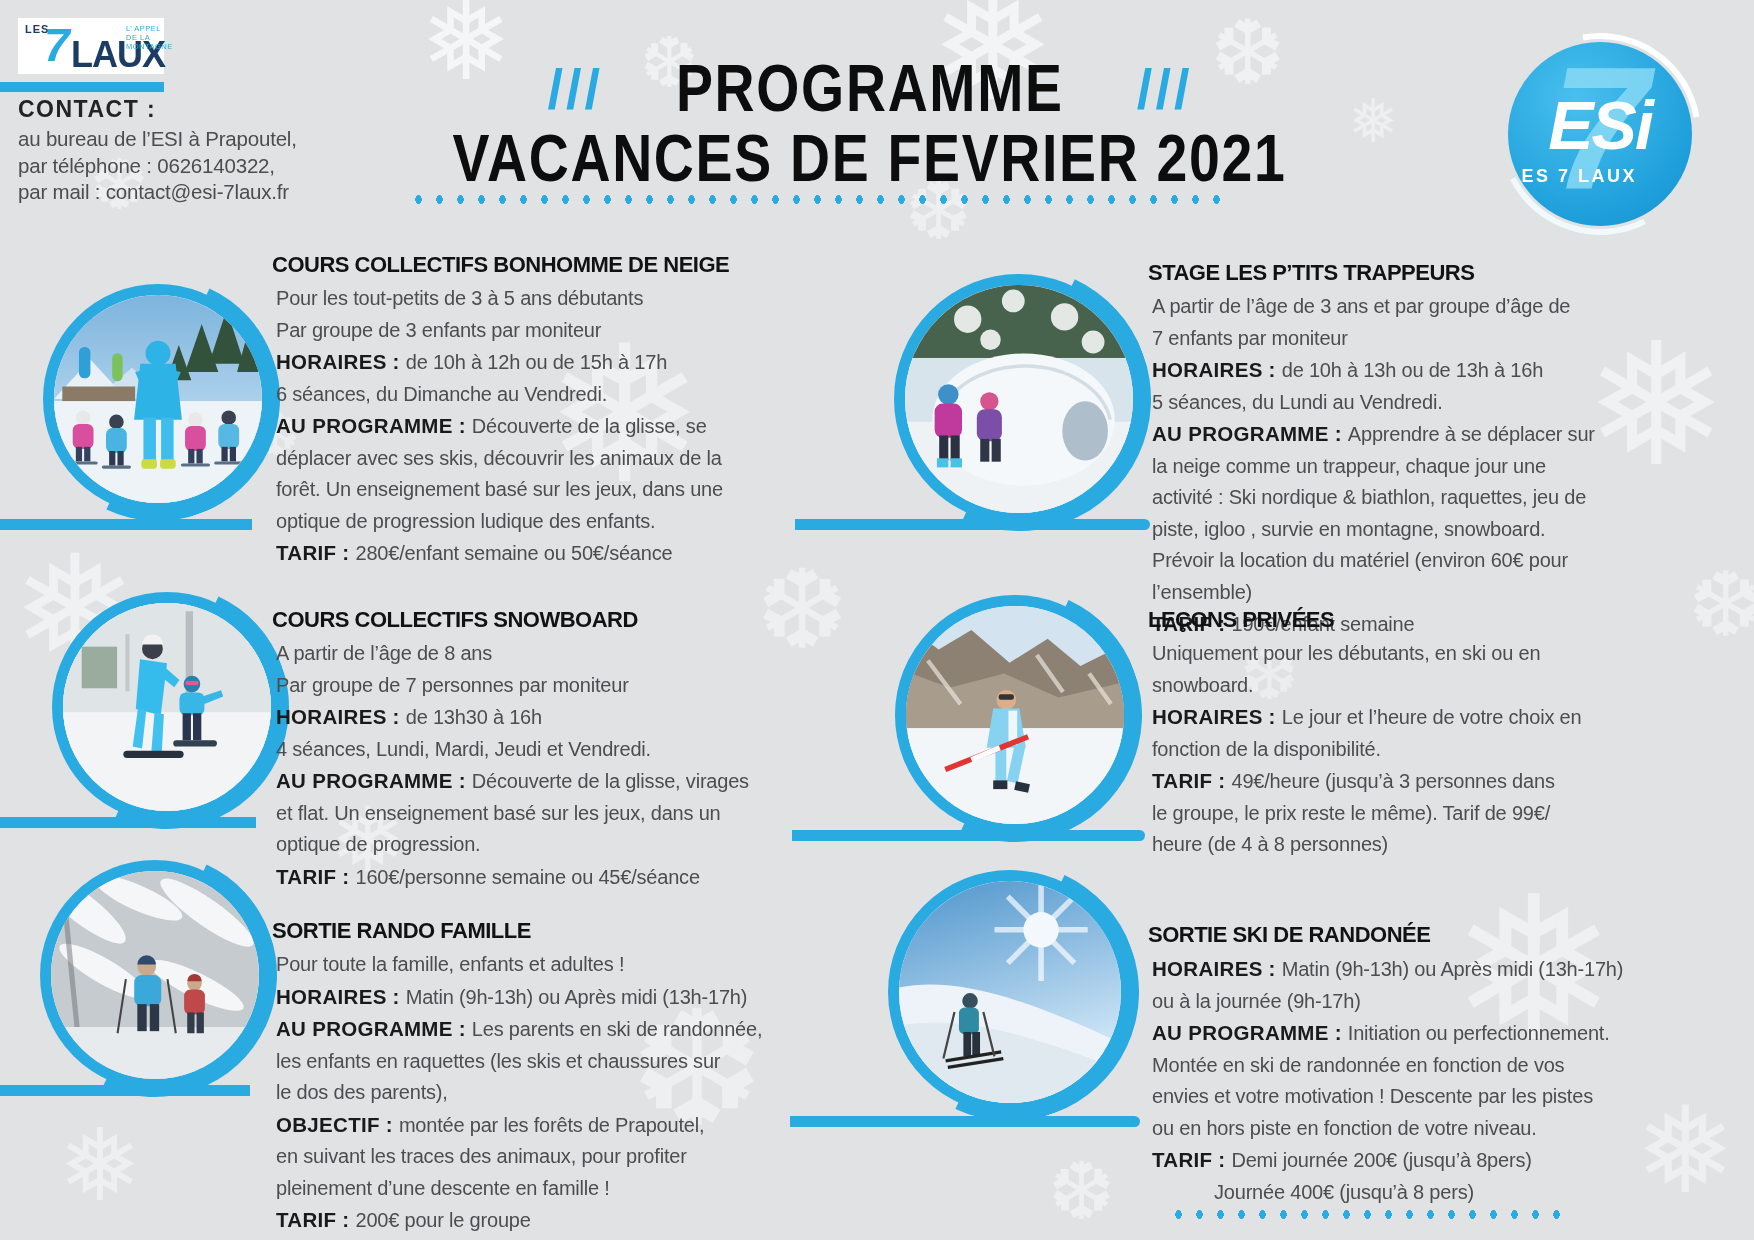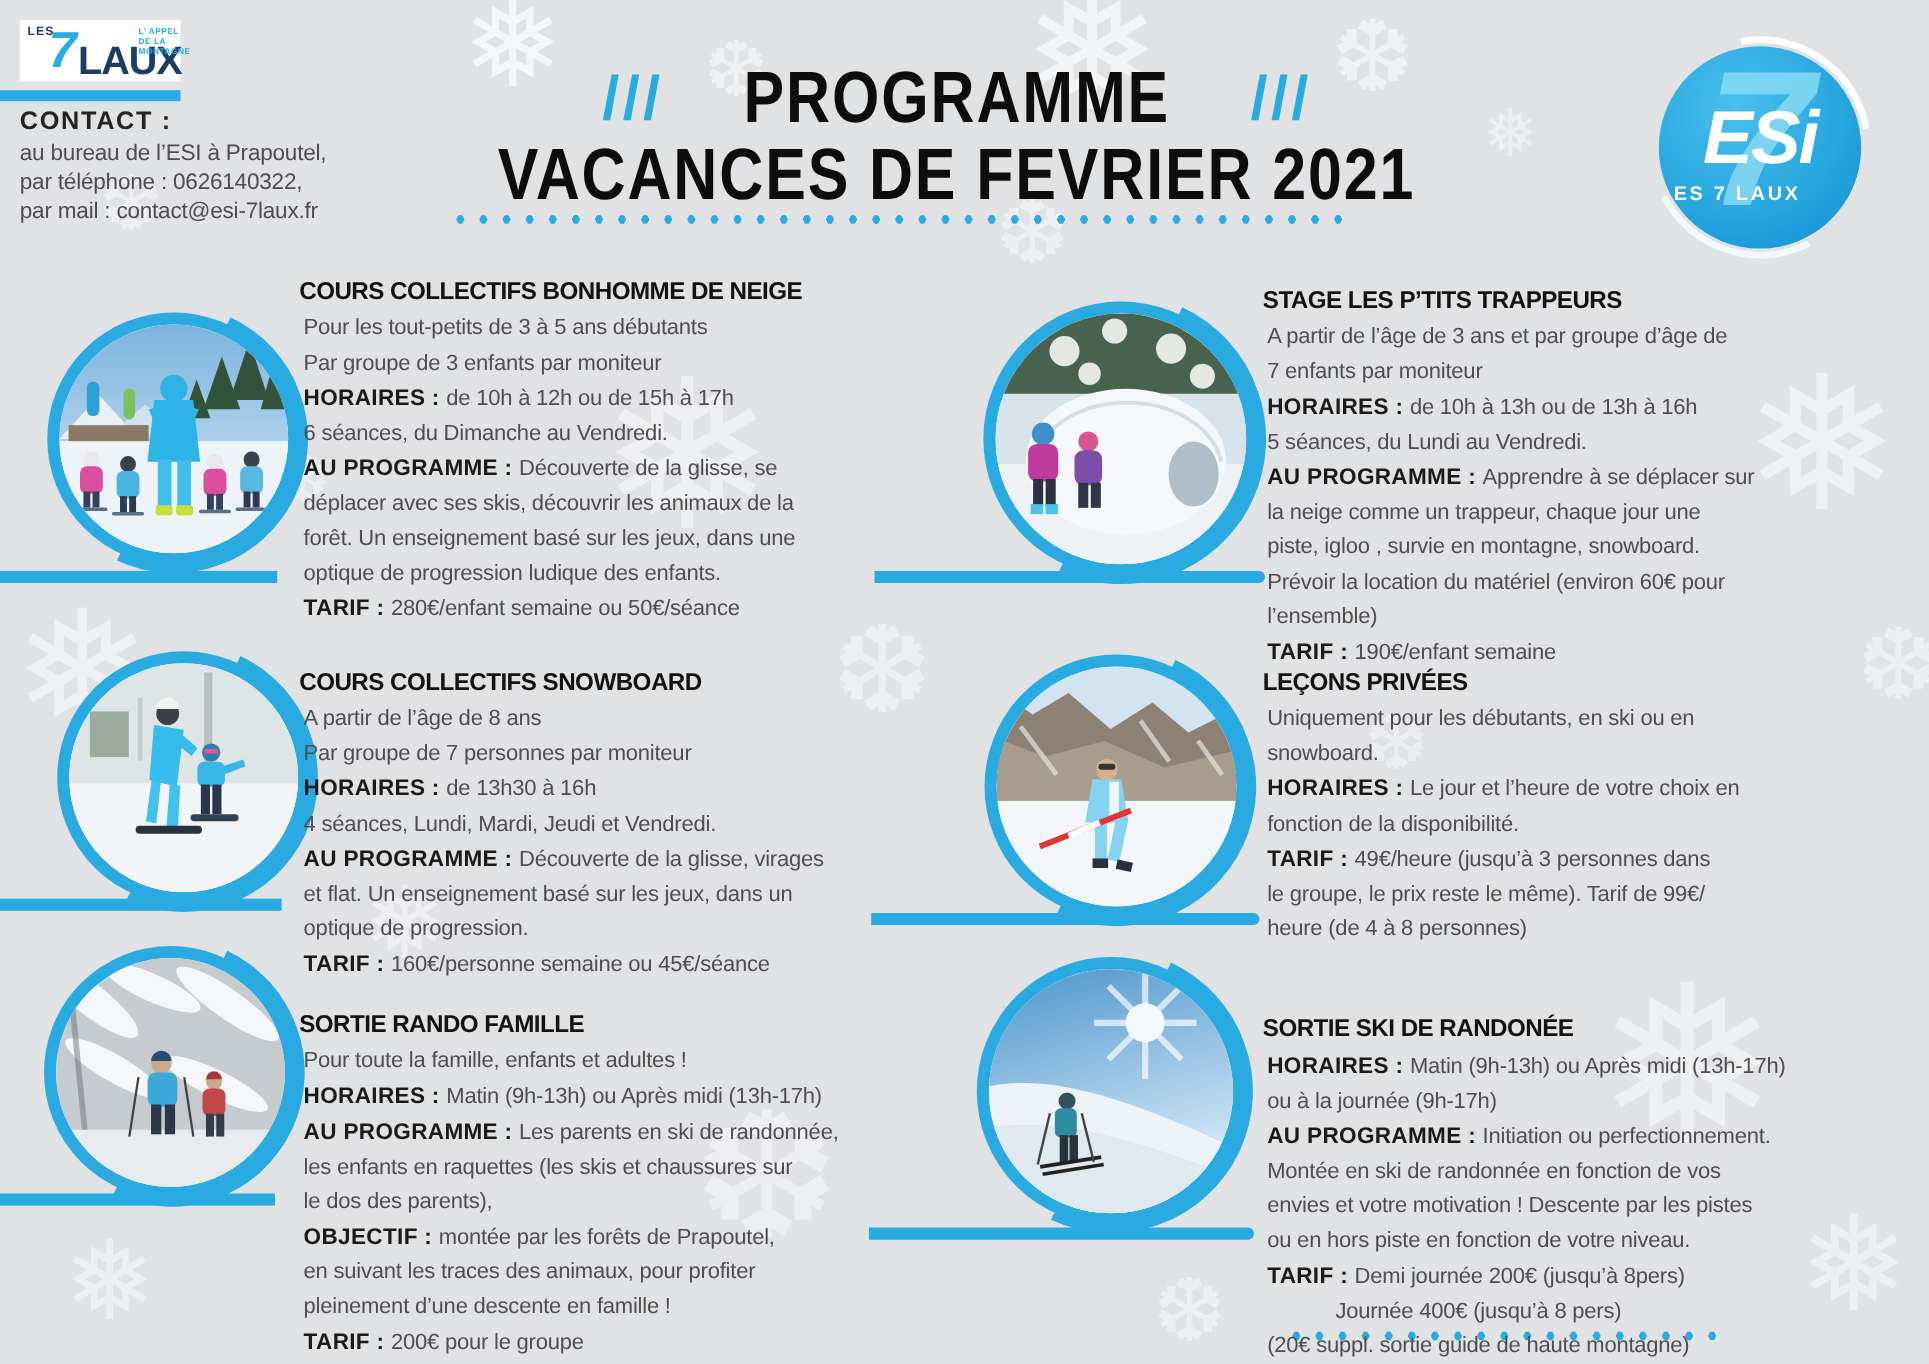--- a/index.html
+++ b/index.html
@@ -6,21 +6,21 @@
   .page{position:relative;width:1754px;height:1240px;background:#e0e2e4;overflow:hidden;
         font-family:"Liberation Sans",sans-serif;}
   
   .flakes span{position:absolute;color:#fbfcfd;z-index:1;line-height:1;user-select:none;}
   
   .laux-box{position:absolute;left:18px;top:18px;width:146px;height:56px;background:#fff;z-index:5;}
   .l-les{position:absolute;left:7px;top:5px;font-size:11px;font-weight:800;color:#1d3c63;letter-spacing:1px;}
   .l-7{position:absolute;left:26px;top:0px;font-size:46px;font-weight:900;font-style:italic;color:#29abe2;}
   .l-laux{position:absolute;left:53px;top:16px;font-size:36px;font-weight:900;color:#1d3c63;letter-spacing:-1px;}
   .l-tag{position:absolute;left:78px;top:6px;display:flex;flex-direction:column;}
-  .l-tag span{font-size:7.5px;font-weight:700;color:#29abe2;letter-spacing:.5px;line-height:9px;padding-left:30px;}
+  .l-tag span{font-size:7.5px;font-weight:400;color:#29abe2;letter-spacing:.5px;line-height:9px;padding-left:30px;}
   .laux-bar{position:absolute;left:0;top:82px;width:164px;height:10px;background:#29abe2;z-index:5;}
   
   .contact{position:absolute;left:18px;top:96px;z-index:5;}
   .c-head{font-size:23px;font-weight:800;color:#232323;letter-spacing:1.5px;margin-bottom:3px;}
   .c-line{font-size:20.5px;color:#4d4d4f;line-height:26.5px;letter-spacing:-0.2px;}
   
   .title-block{position:absolute;left:340px;top:54px;width:1060px;text-align:center;z-index:5;}
   .t-row1{display:flex;align-items:center;justify-content:center;gap:36px;height:68px;}
   .t-slash{font-size:56px;font-weight:900;color:#29abe2;letter-spacing:3px;}
   .cond{display:inline-block;transform:scaleX(.84);transform-origin:center;white-space:nowrap;
@@ -387,20 +387,21 @@
 
   <section class="sec" style="left:1148px;top:260px;width:480px">
     <h2 class="sec-title">STAGE LES P’TITS TRAPPEURS</h2>
     <div class="sec-body">
         <p>A partir de l’âge de 3 ans et par groupe d’âge de</p>
         <p>7 enfants par moniteur</p>
         <p><b>HORAIRES : </b>de 10h à 13h ou de 13h à 16h</p>
         <p>5 séances, du Lundi au Vendredi.</p>
         <p><b>AU PROGRAMME : </b>Apprendre à se déplacer sur</p>
         <p>la neige comme un trappeur, chaque jour une</p>
+        <p>activité : Ski nordique &amp; biathlon, raquettes, jeu de</p>
         <p>piste, igloo , survie en montagne, snowboard.</p>
         <p>Prévoir la location du matériel (environ 60€ pour</p>
         <p>l’ensemble)</p>
         <p><b>TARIF : </b>190€/enfant semaine</p>
       </div>
   </section>
 
   <section class="sec" style="left:1148px;top:607px;width:480px">
     <h2 class="sec-title">LEÇONS PRIVÉES</h2>
     <div class="sec-body">
@@ -418,17 +419,16 @@
     <h2 class="sec-title">SORTIE SKI DE RANDONÉE</h2>
     <div class="sec-body">
         <p><b>HORAIRES : </b>Matin (9h-13h) ou Après midi (13h-17h)</p>
         <p>ou à la journée (9h-17h)</p>
         <p><b>AU PROGRAMME : </b>Initiation ou perfectionnement.</p>
         <p>Montée en ski de randonnée en fonction de vos</p>
         <p>envies et votre motivation ! Descente par les pistes</p>
         <p>ou en hors piste en fonction de votre niveau.</p>
         <p><b>TARIF : </b>Demi journée 200€ (jusqu’à 8pers)</p>
         <p class="indent-lg">Journée 400€ (jusqu’à 8 pers)</p>
-        <p>(20€ suppl. sortie guide de haute montagne)</p>
       </div>
   </section>
 
 </div>
 
 </body></html>

